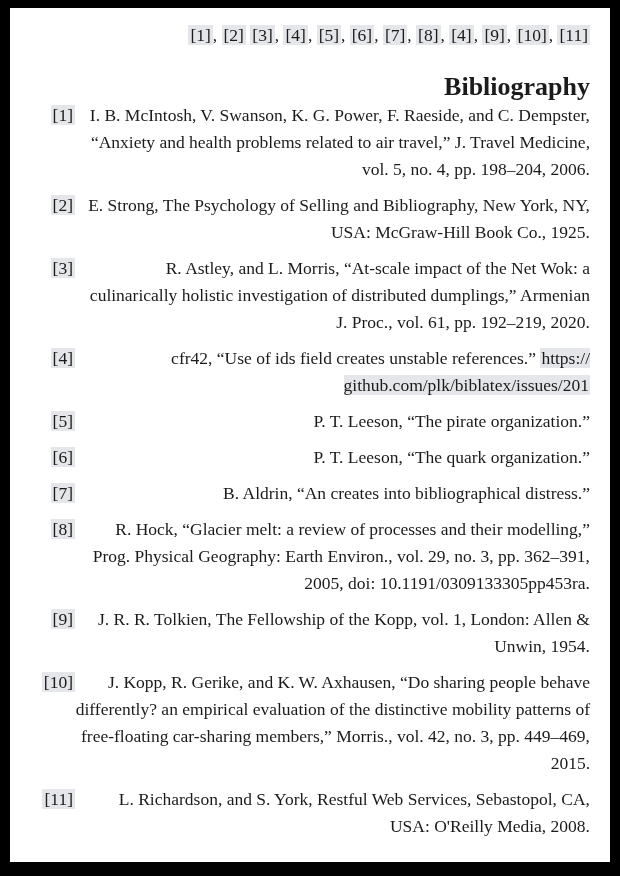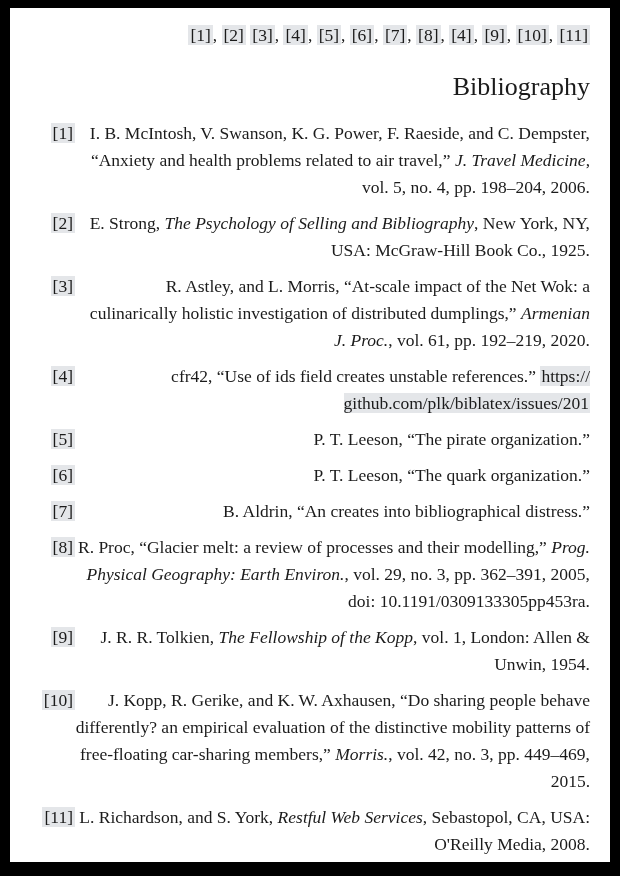--- a/index.html
+++ b/index.html
@@ -32,42 +32,41 @@
     line-height:27px;
     white-space:nowrap;
   }
   .cite-box{
     background:var(--hl);
     padding:0 2px;
   }
   h1.bib-heading{
     font-size:26px;
     line-height:31px;
-    font-weight:400;
+    font-weight:700;
     margin-top:22px;
-    margin-bottom:18px;
     color:var(--text);
   }
   .bib-list{}
   .entry{
     display:flex;
     align-items:flex-start;
     margin-bottom:9px;
     font-size:17.5px;
     line-height:27px;
   }
   .entry-label-col{
     width:45px;
     flex:0 0 45px;
   }
   .entry-text{
     flex:1 1 auto;
     min-width:0;
   }
-  .seg-italic{font-style:italic;}
+  .seg-italic{}
   .seg-link{background:var(--hl);padding:0 1px;}
 </style>
 </head>
 <body>
 
 <div class="frame">
   <div class="page">
     <div class="citation-line"><span class="cite-box">[1]</span>, <span class="cite-box">[2]</span> <span class="cite-box">[3]</span>, <span class="cite-box">[4]</span>, <span class="cite-box">[5]</span>, <span class="cite-box">[6]</span>, <span class="cite-box">[7]</span>, <span class="cite-box">[8]</span>, <span class="cite-box">[4]</span>, <span class="cite-box">[9]</span>, <span class="cite-box">[10]</span>, <span class="cite-box">[11]</span></div>
     <h1 class="bib-heading">Bibliography</h1>
     <div class="bib-list">
@@ -94,21 +93,21 @@
         <div class="entry">
           <div class="entry-label-col"><span class="cite-box">[6]</span></div>
           <div class="entry-text"><span>P. T. Leeson, “The quark organization.”</span></div>
         </div>
         <div class="entry">
           <div class="entry-label-col"><span class="cite-box">[7]</span></div>
           <div class="entry-text"><span>B. Aldrin, “An creates into bibliographical distress.”</span></div>
         </div>
         <div class="entry">
           <div class="entry-label-col"><span class="cite-box">[8]</span></div>
-          <div class="entry-text"><span>R. Proc, “Glacier melt: a review of processes and their modelling,” </span><span class="seg-italic">Prog. Physical Geography: Earth Environ.</span><span>, vol. 29, no. 3, pp. 362–391, 2005, doi: 10.1191/0309133305pp453ra.</span></div>
+          <div class="entry-text"><span>R. Hock, “Glacier melt: a review of processes and their modelling,” </span><span class="seg-italic">Prog. Physical Geography: Earth Environ.</span><span>, vol. 29, no. 3, pp. 362–391, 2005, doi: 10.1191/0309133305pp453ra.</span></div>
         </div>
         <div class="entry">
           <div class="entry-label-col"><span class="cite-box">[9]</span></div>
           <div class="entry-text"><span>J. R. R. Tolkien, </span><span class="seg-italic">The Fellowship of the Kopp</span><span>, vol. 1, London: Allen &amp; Unwin, 1954.</span></div>
         </div>
         <div class="entry">
           <div class="entry-label-col"><span class="cite-box">[10]</span></div>
           <div class="entry-text"><span>J. Kopp, R. Gerike, and K. W. Axhausen, “Do sharing people behave differently? an empirical evaluation of the distinctive mobility patterns of free-floating car-sharing members,” </span><span class="seg-italic">Morris.</span><span>, vol. 42, no. 3, pp. 449–469, 2015.</span></div>
         </div>
         <div class="entry">

